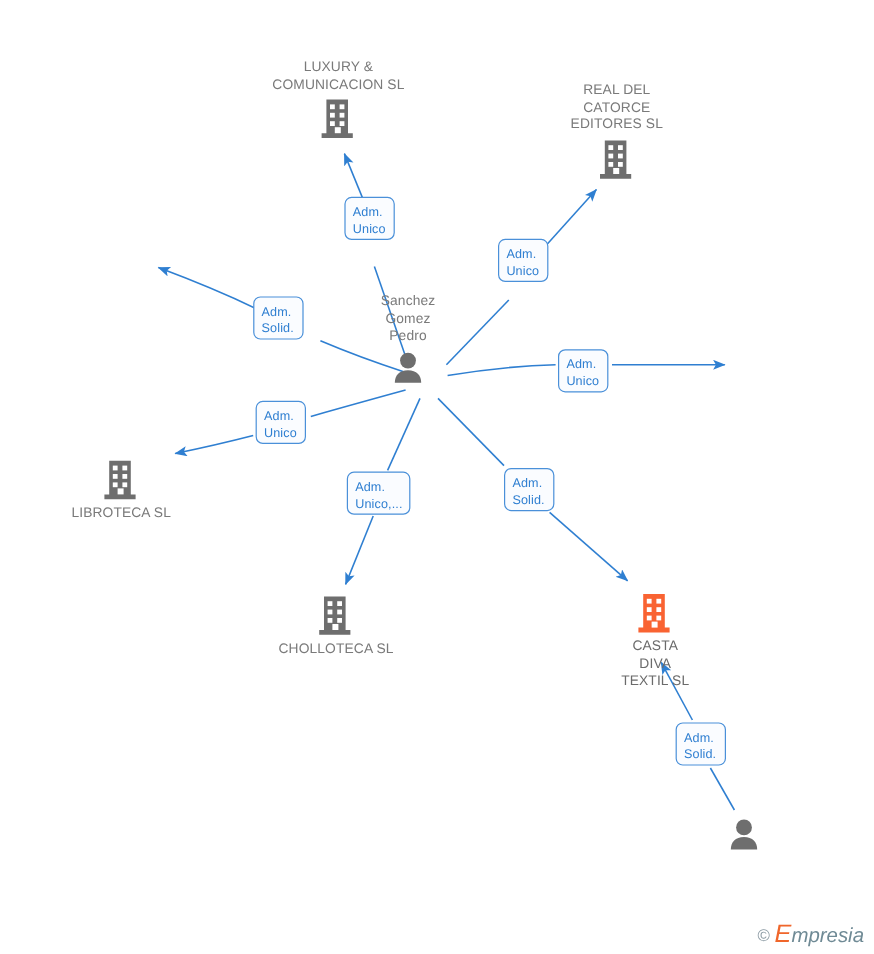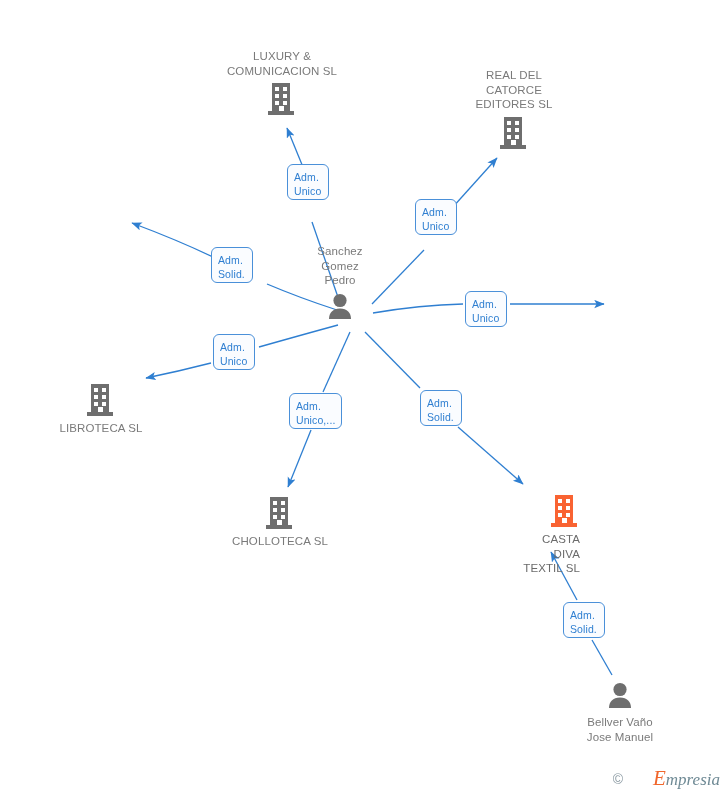--- a/index.html
+++ b/index.html
@@ -67,26 +67,25 @@
     align-items:center;
     gap:4px;
     user-select:none;
   }
   #watermark .copy{
     font-size:14px;
     color:#8b9aa3;
     line-height:1;
   }
   #watermark .brand{
-    font-family:Liberation Serif, serif;
+    font-family:Liberation Sans, sans-serif;
     font-style:italic;
     font-size:17px;
     color:#6f8a95;
     line-height:1;
-    margin-left:26px;
   }
   #watermark .brand .cap{
     color:#f0662b;
     font-size:21px;
   }
 </style>
 </head>
 <body>
 
 <div id="canvas">
@@ -205,21 +204,21 @@
             <rect x="16" y="12" width="4" height="4"></rect>
           <rect x="8" y="19" width="4" height="4"></rect>
             <rect x="16" y="19" width="4" height="4"></rect>
           <rect x="12" y="24" width="5" height="5"></rect>
         </g>
       </svg>
     </span>
     <span class="caption">CHOLLOTECA SL</span>
   </div>
 
-  <div class="node cap-bottom highlight" style="left:510px;top:494px;text-align:right;">
+  <div class="node cap-bottom highlight" style="left:546px;top:494px;">
     <span class="glyph">
       <svg width="30" height="34" viewBox="0 0 30 34" xmlns="http://www.w3.org/2000/svg">
         <path fill="#f96332" d="M5 1 h18 v28 h-18 z M1 29 h26 v4 h-26 z"></path>
         <g fill="#ffffff">
           <rect x="8" y="5" width="4" height="4"></rect>
             <rect x="16" y="5" width="4" height="4"></rect>
           <rect x="8" y="12" width="4" height="4"></rect>
             <rect x="16" y="12" width="4" height="4"></rect>
           <rect x="8" y="19" width="4" height="4"></rect>
             <rect x="16" y="19" width="4" height="4"></rect>
@@ -232,22 +231,20 @@
 TEXTIL  SL</span>
   </div>
 
   <div class="node cap-bottom" style="left:620px;top:681px;">
     <span class="glyph">
       <svg width="30" height="30" viewBox="0 0 30 30" xmlns="http://www.w3.org/2000/svg">
         <circle cx="15" cy="8.5" r="6.6" fill="#6e6e6e"></circle>
         <path fill="#6e6e6e" d="M15 16.5 c-7.2 0 -11 4.3 -11 10.5 h22 c0 -6.2 -3.8 -10.5 -11 -10.5 z"></path>
       </svg>
     </span>
-    <span class="caption">Bellver Vaño
-Jose Manuel</span>
   </div>
 
   <div class="rel" style="left:287px;top:164px;width:42px;height:36px;">Adm.
 Unico</div>
 
   <div class="rel" style="left:415px;top:199px;width:42px;height:36px;">Adm.
 Unico</div>
 
   <div class="rel" style="left:211px;top:247px;width:42px;height:36px;">Adm.
 Solid.</div>

